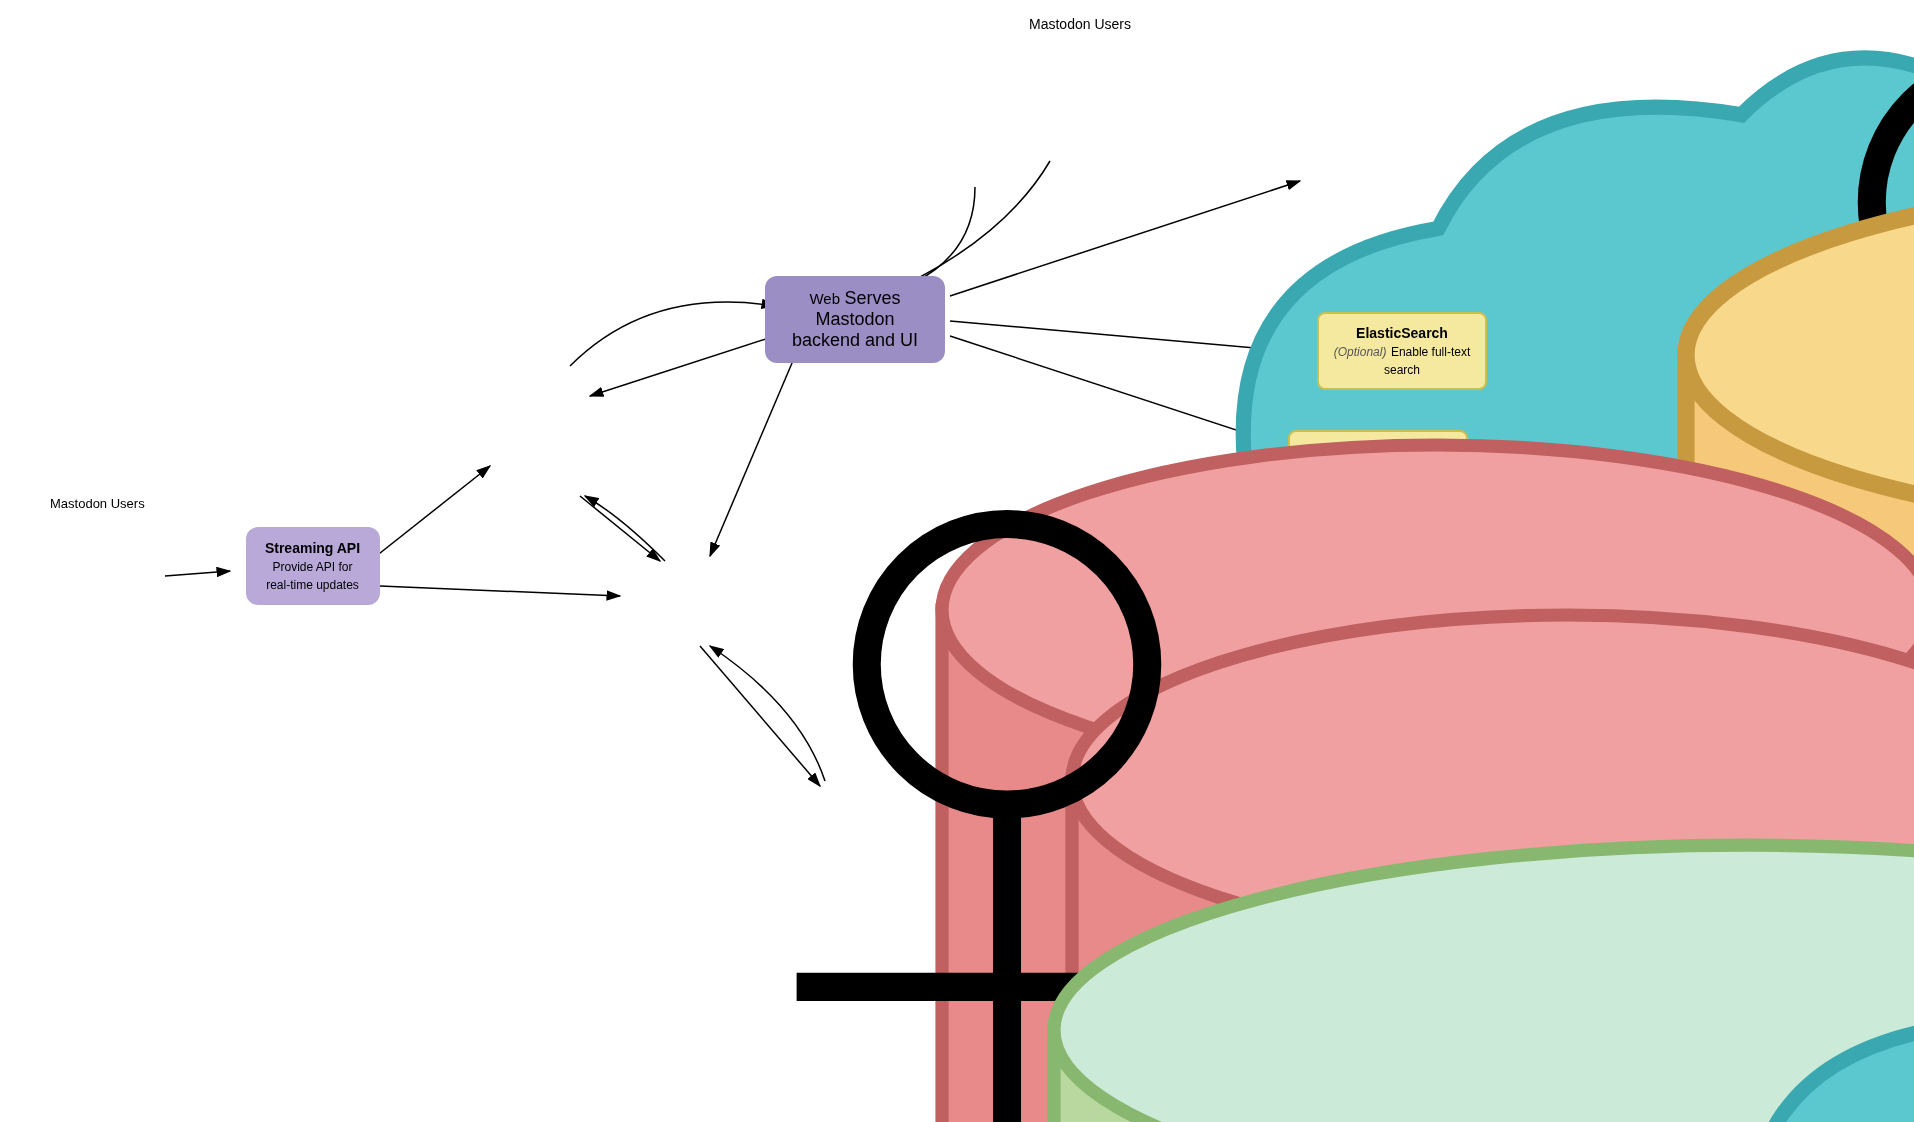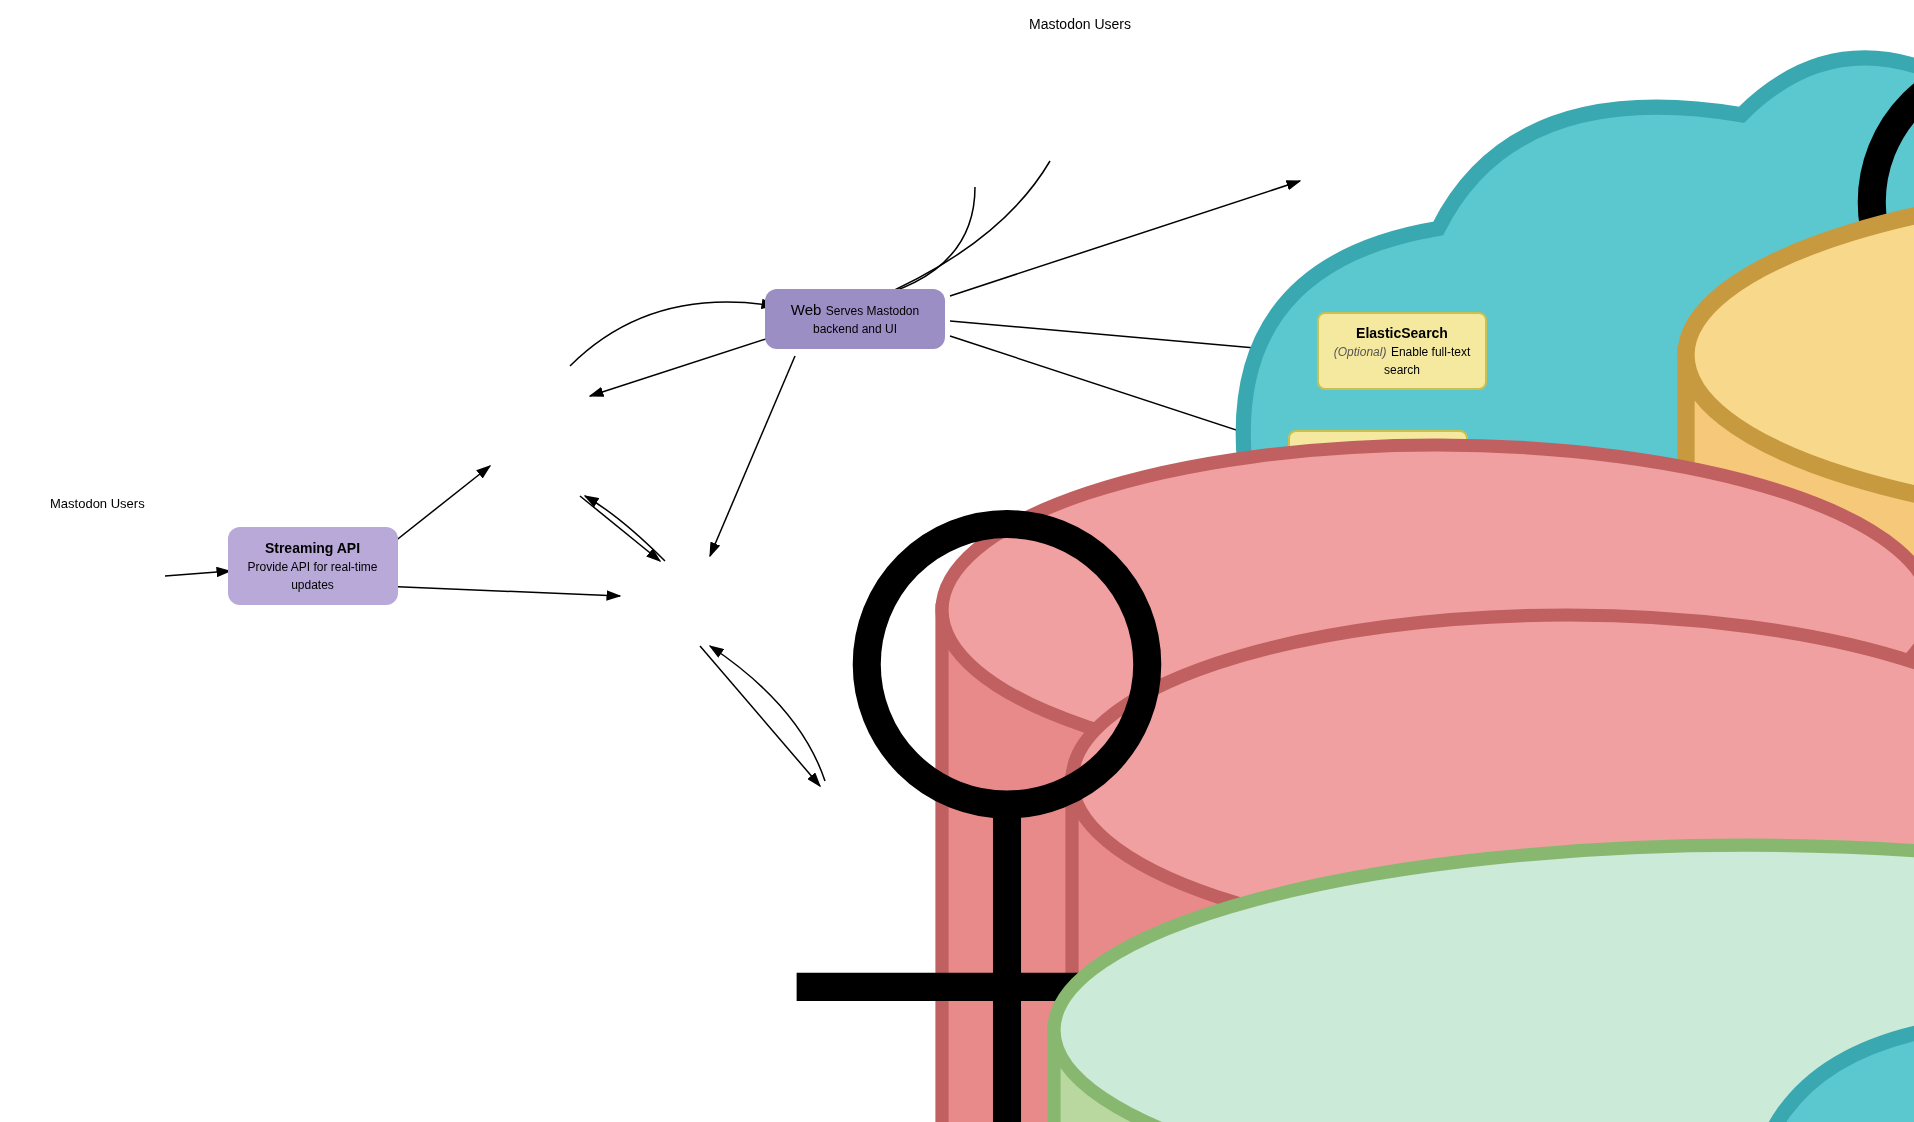--- a/index.html
+++ b/index.html
@@ -34,27 +34,27 @@
       text-align: center;
     }
 
     .web-box {
       background: #9b8ec4;
       border-radius: 12px;
       padding: 12px 20px;
       width: 180px;
     }
     .web-box .title { font-weight: normal; font-size: 15px; color: #000; }
-    .web-box .desc { font-size: 12px; color: #000; }
+    .web-box .desc { font-size: 18px; color: #000; }
 
     .streaming-box {
       background: #b8a9d9;
       border-radius: 12px;
       padding: 12px 18px;
-      width: 170px;
+      width: 134px;
     }
     .streaming-box .title { font-weight: bold; font-size: 14px; color: #000; }
     .streaming-box .desc { font-size: 12px; color: #000; margin-top: 4px; }
 
     .elastic-box {
       background: #f5e9a0;
       border-radius: 8px;
       padding: 10px 14px;
       width: 170px;
       border: 2px solid #c8c050;

